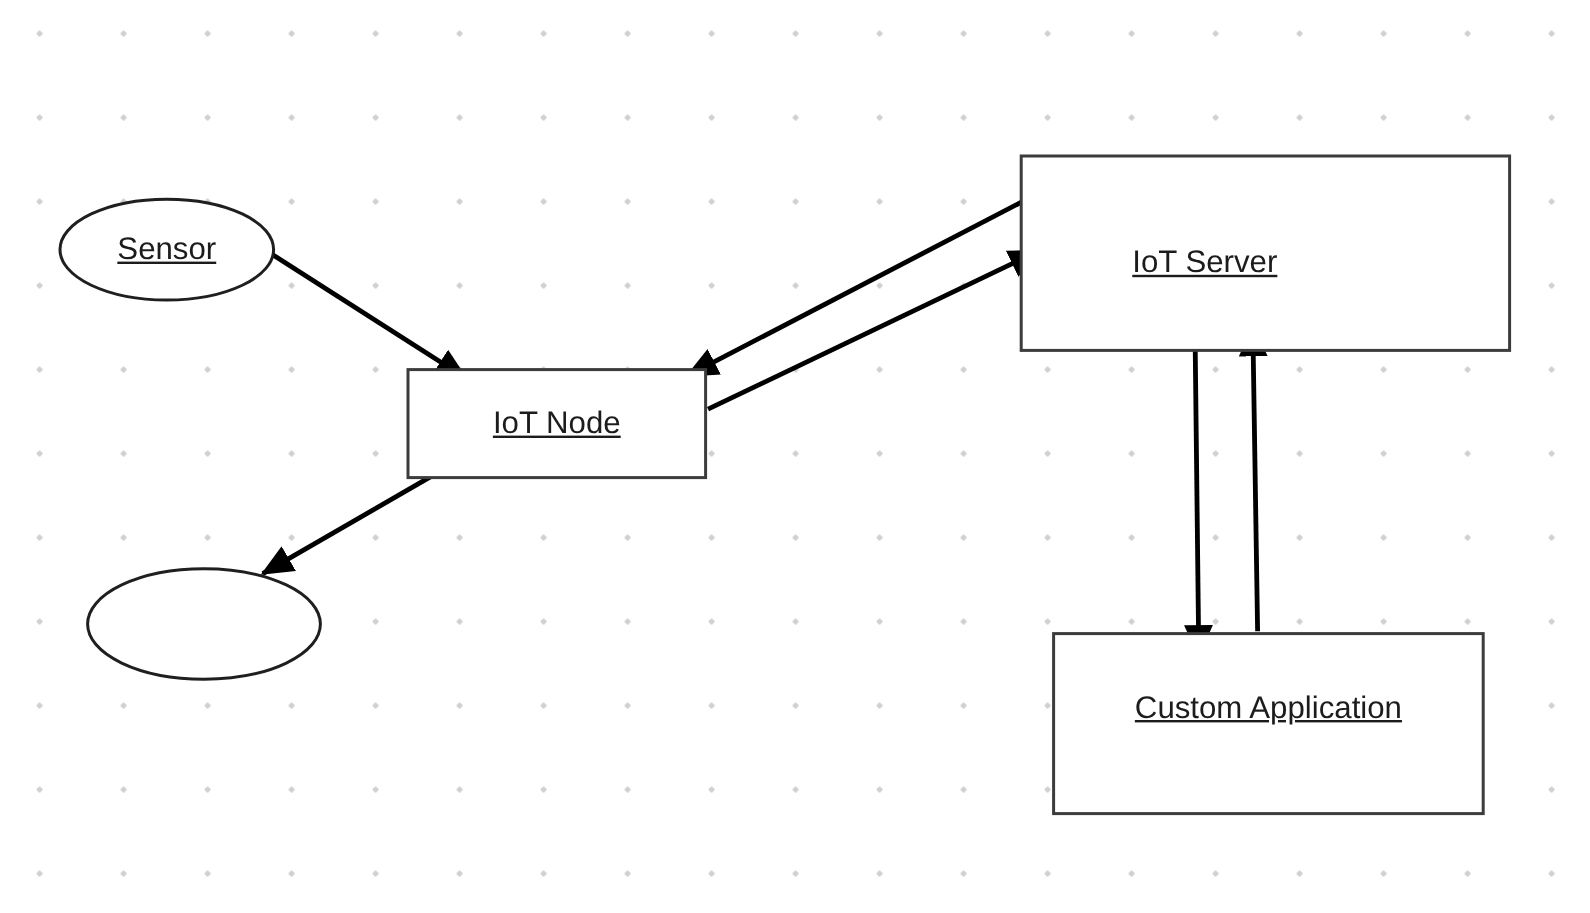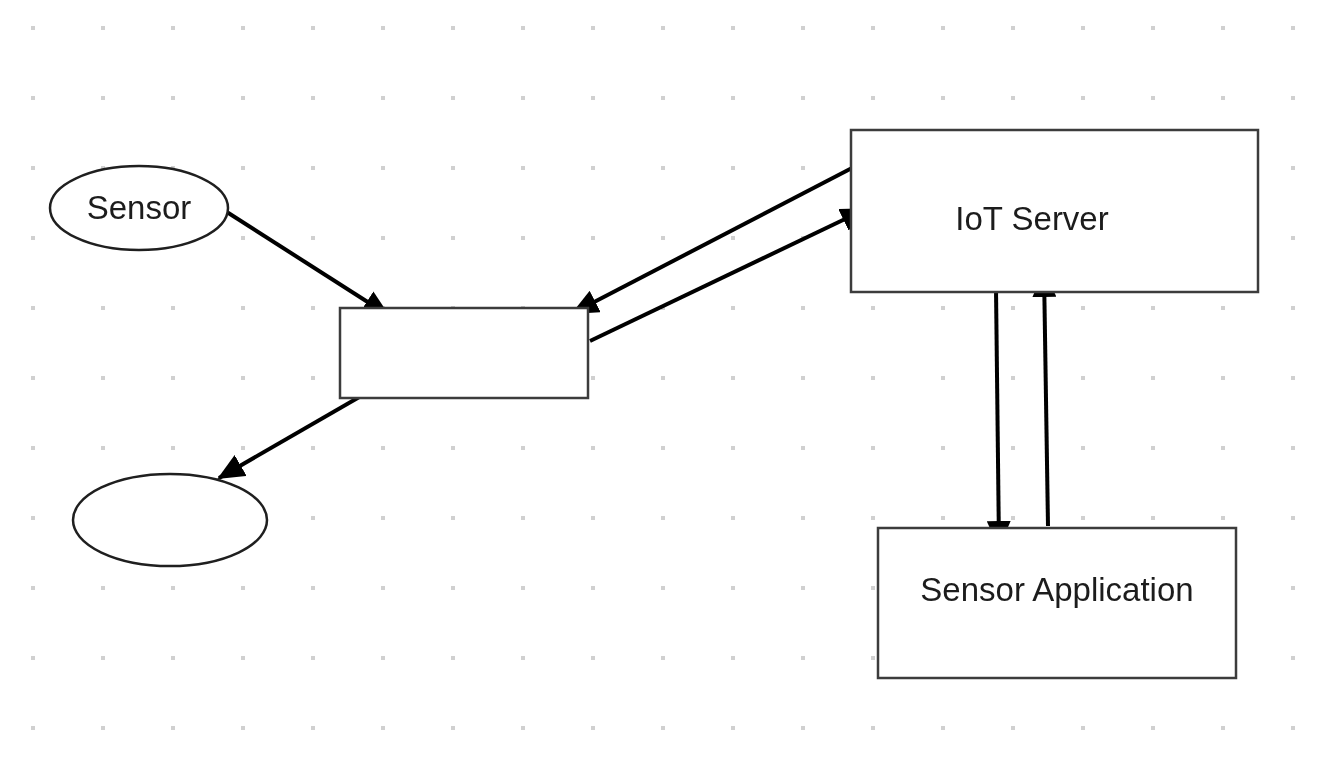--- a/index.html
+++ b/index.html
@@ -23,25 +23,26 @@
     position: absolute;
     inset: 0;
     width: 100%;
     height: 100%;
   }
   .node-label {
     position: absolute;
     display: flex;
     align-items: center;
     justify-content: center;
-    font-size: 33px;
+    font-size: 26px;
     line-height: 1.15;
     color: #1c1c1c;
     white-space: nowrap;
     pointer-events: none;
+    text-decoration: underline;
   }
 </style>
 </head>
 <body>
 
 <div class="canvas">
 
   <svg class="shapes-svg" viewBox="0 0 1325 761">
     <defs>
       <marker id="arrowhead" markerUnits="userSpaceOnUse" markerWidth="27" markerHeight="24" refX="25" refY="12" orient="auto">
@@ -59,18 +60,19 @@
     <ellipse cx="139" cy="208" rx="89" ry="42" fill="#ffffff" stroke="#1f1f1f" stroke-width="2.5"></ellipse>
     <ellipse cx="170" cy="520" rx="97" ry="46" fill="#ffffff" stroke="#1f1f1f" stroke-width="2.5"></ellipse>
     <rect x="340" y="308" width="248" height="90" fill="#ffffff" stroke="#3c3c3c" stroke-width="2.5"></rect>
     <rect x="851" y="130" width="407" height="162" fill="#ffffff" stroke="#3c3c3c" stroke-width="2.5"></rect>
     <rect x="878" y="528" width="358" height="150" fill="#ffffff" stroke="#3c3c3c" stroke-width="2.5"></rect>
   </svg>
 
   <div class="node-label" style="left:51px; top:166px; width:176px; height:84px;">Sensor</div>
 
 
+  <div class="node-label" style="left:340px; top:308px; width:248px; height:90px;">IoT Node</div>
 
-  <div class="node-label" style="left:851px; top:130px; width:306px; height:177px;padding-left:28px;">IoT Server</div>
+  <div class="node-label" style="left:851px; top:130px; width:306px; height:177px;">IoT Server</div>
 
-  <div class="node-label" style="left:878px; top:528px; width:358px; height:124px;">Sensor Application</div>
+  <div class="node-label" style="left:878px; top:528px; width:358px; height:124px;">Custom Application</div>
 
 </div>
 
 </body></html>

